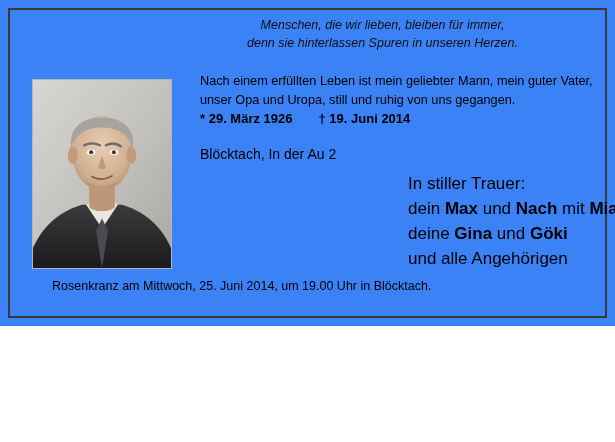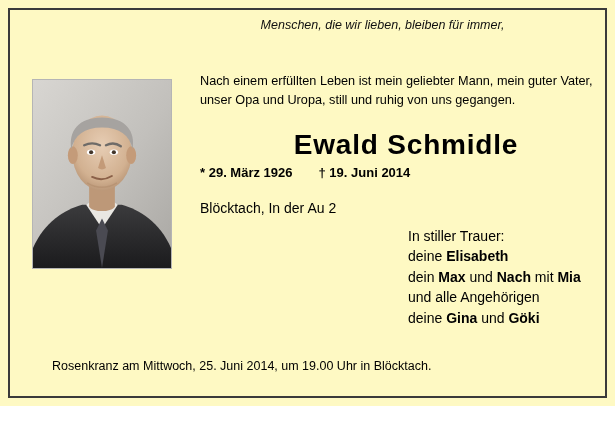--- a/index.html
+++ b/index.html
@@ -10,23 +10,23 @@
   body {
     width: 615px;
     height: 442px;
     font-family: "Liberation Sans", sans-serif;
     color: #000000;
     overflow: hidden;
   }
   .obituary {
     position: relative;
     width: 615px;
-    height: 406px;
+    height: 326px;
     box-sizing: border-box;
-    background: #fef9c3;
+    background: #3b82f6;
   }
   .outer-border {
     position: absolute;
     left: 8px;
     top: 8px;
     right: 8px;
     bottom: 8px;
     border: 2px solid #3a3a3a;
     box-sizing: border-box;
   }
@@ -96,21 +96,21 @@
     display: inline-block;
     width: 26px;
   }
   .address {
     font-size: 14px;
     margin: 0 0 10px 0;
   }
   .mourners {
     margin: 10px 0 0 0;
     padding-left: 208px;
-    font-size: 14px;
+    font-size: 17px;
     line-height: 1.47;
   }
   .mourners .lead {
     font-weight: normal;
   }
   .mourners .row {
     white-space: nowrap;
   }
   .mourners b {
     font-weight: bold;
@@ -133,20 +133,21 @@
 </head>
 <body>
 
 <div class="obituary">
   <div class="outer-border"></div>
 
   <div class="inner-pad">
 
     <div class="motto">
       <div>Menschen, die wir lieben, bleiben für immer,</div>
+      <div>denn sie hinterlassen Spuren in unseren Herzen.</div>
     </div>
 
     <div class="portrait">
       <svg viewBox="0 0 140 190" preserveAspectRatio="xMidYMid slice" aria-hidden="true">
         <defs>
           <linearGradient id="bgGrad" x1="0" y1="0" x2="1" y2="1">
             <stop offset="0%" stop-color="#d8d6d2"></stop>
             <stop offset="55%" stop-color="#c2c0bc"></stop>
             <stop offset="100%" stop-color="#a9a7a3"></stop>
           </linearGradient>
@@ -190,32 +191,30 @@
 
         <path d="M60 98 q 10 5 20 -1" stroke="#8a5f४7" stroke-width="2" fill="none" stroke-linecap="round" stroke-opacity="0.75"></path>
         <path d="M60 98 q 10 5 20 -1" stroke="#8a6048" stroke-width="2" fill="none" stroke-linecap="round"></path>
 
         <path d="M55 104 q 15 9 30 0" stroke="#b08c6c" stroke-width="1.5" fill="none" opacity="0.6"></path>
       </svg>
     </div>
 
     <div class="body-col">
       <p class="intro">Nach einem erfüllten Leben ist mein geliebter Mann, mein guter Vater, unser Opa und Uropa, still und ruhig von uns gegangen.</p>
-      <div class="name">Ewald Schmidle</div>
       <div class="dates">
         <span>* 29. März 1926</span><span class="gap"></span><span>† 19. Juni 2014</span>
       </div>
       <p class="address">Blöcktach, In der Au 2</p>
       <div class="mourners">
         <div class="lead">In stiller Trauer:</div>
         <div id="mourner-rows">
-            <div class="row"><span>deine </span><b>Elisabeth</b></div>
             <div class="row"><span>dein </span><b>Max</b><span> und </span><b>Nach</b><span> mit </span><b>Mia</b></div>
+            <div class="row"><span>deine </span><b>Gina</b><span> und </span><b>Göki</b></div>
             <div class="row"><span>und alle Angehörigen</span></div>
-            <div class="row"><span>deine </span><b>Gina</b><span> und </span><b>Göki</b></div>
           </div>
       </div>
     </div>
 
     <div class="footer">
       <p>Rosenkranz am Mittwoch, 25. Juni 2014, um 19.00 Uhr in Blöcktach.</p>
     </div>
 
   </div>
 </div>

